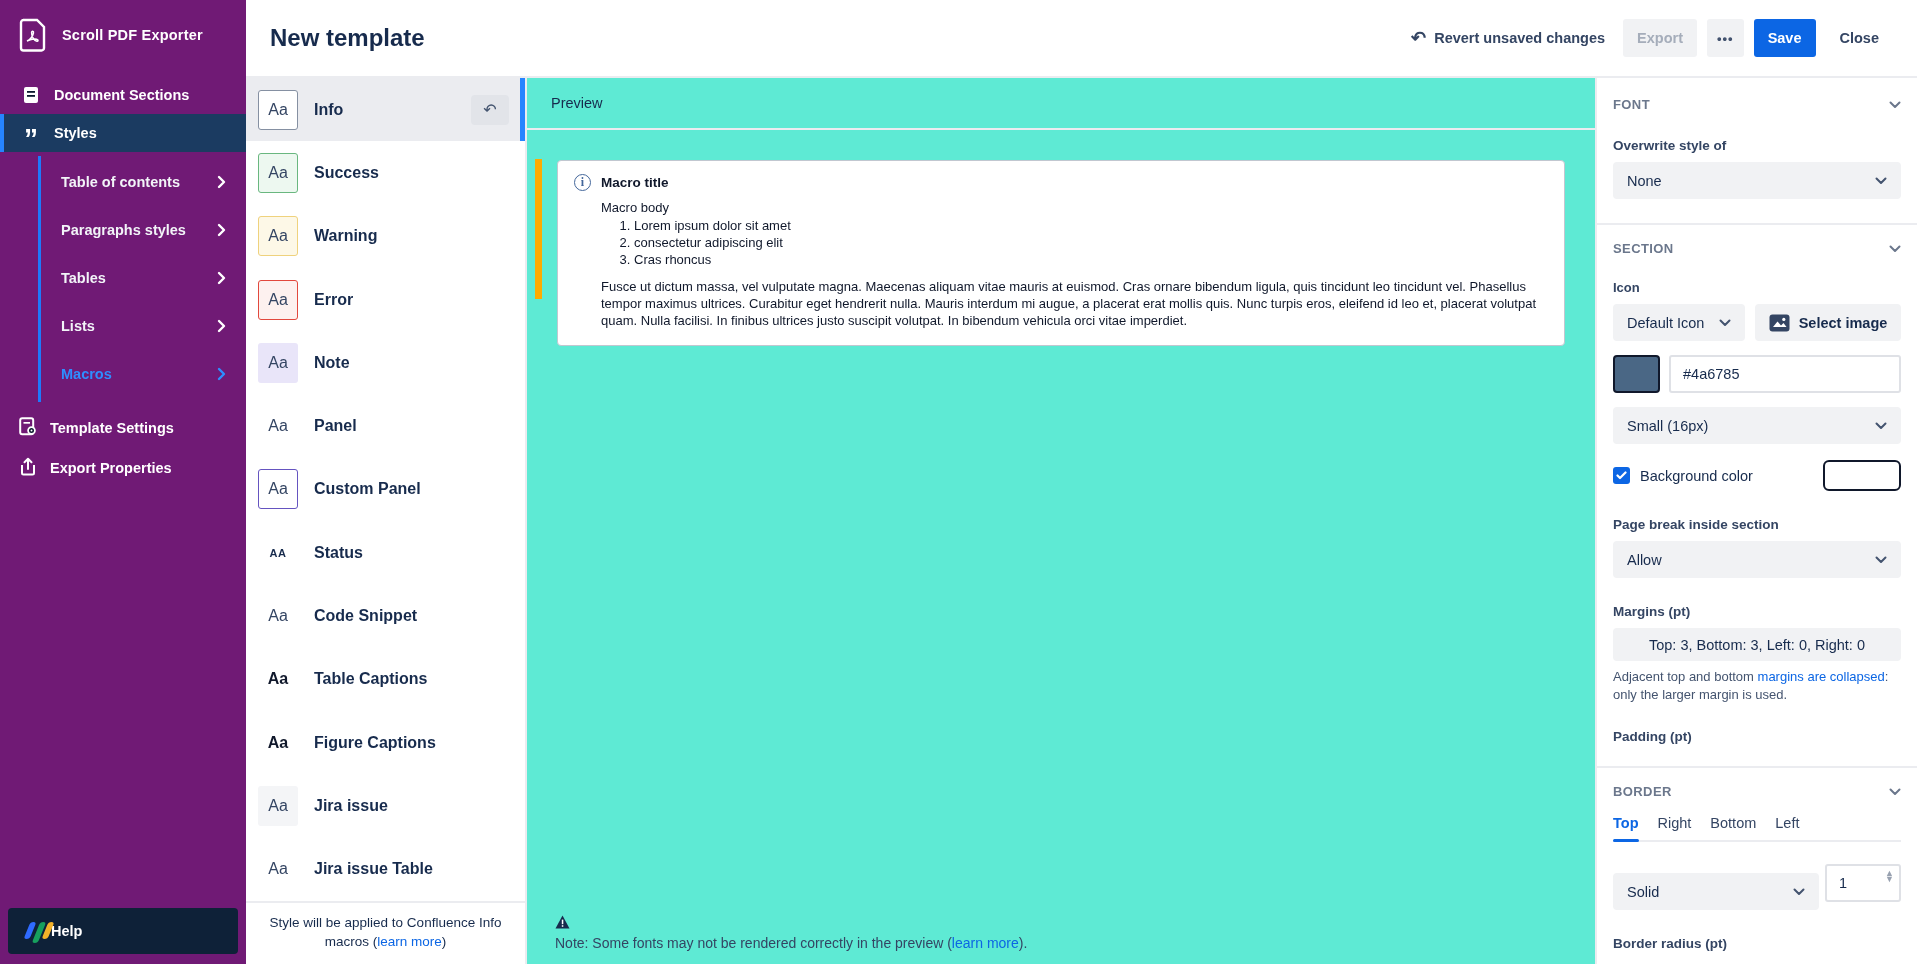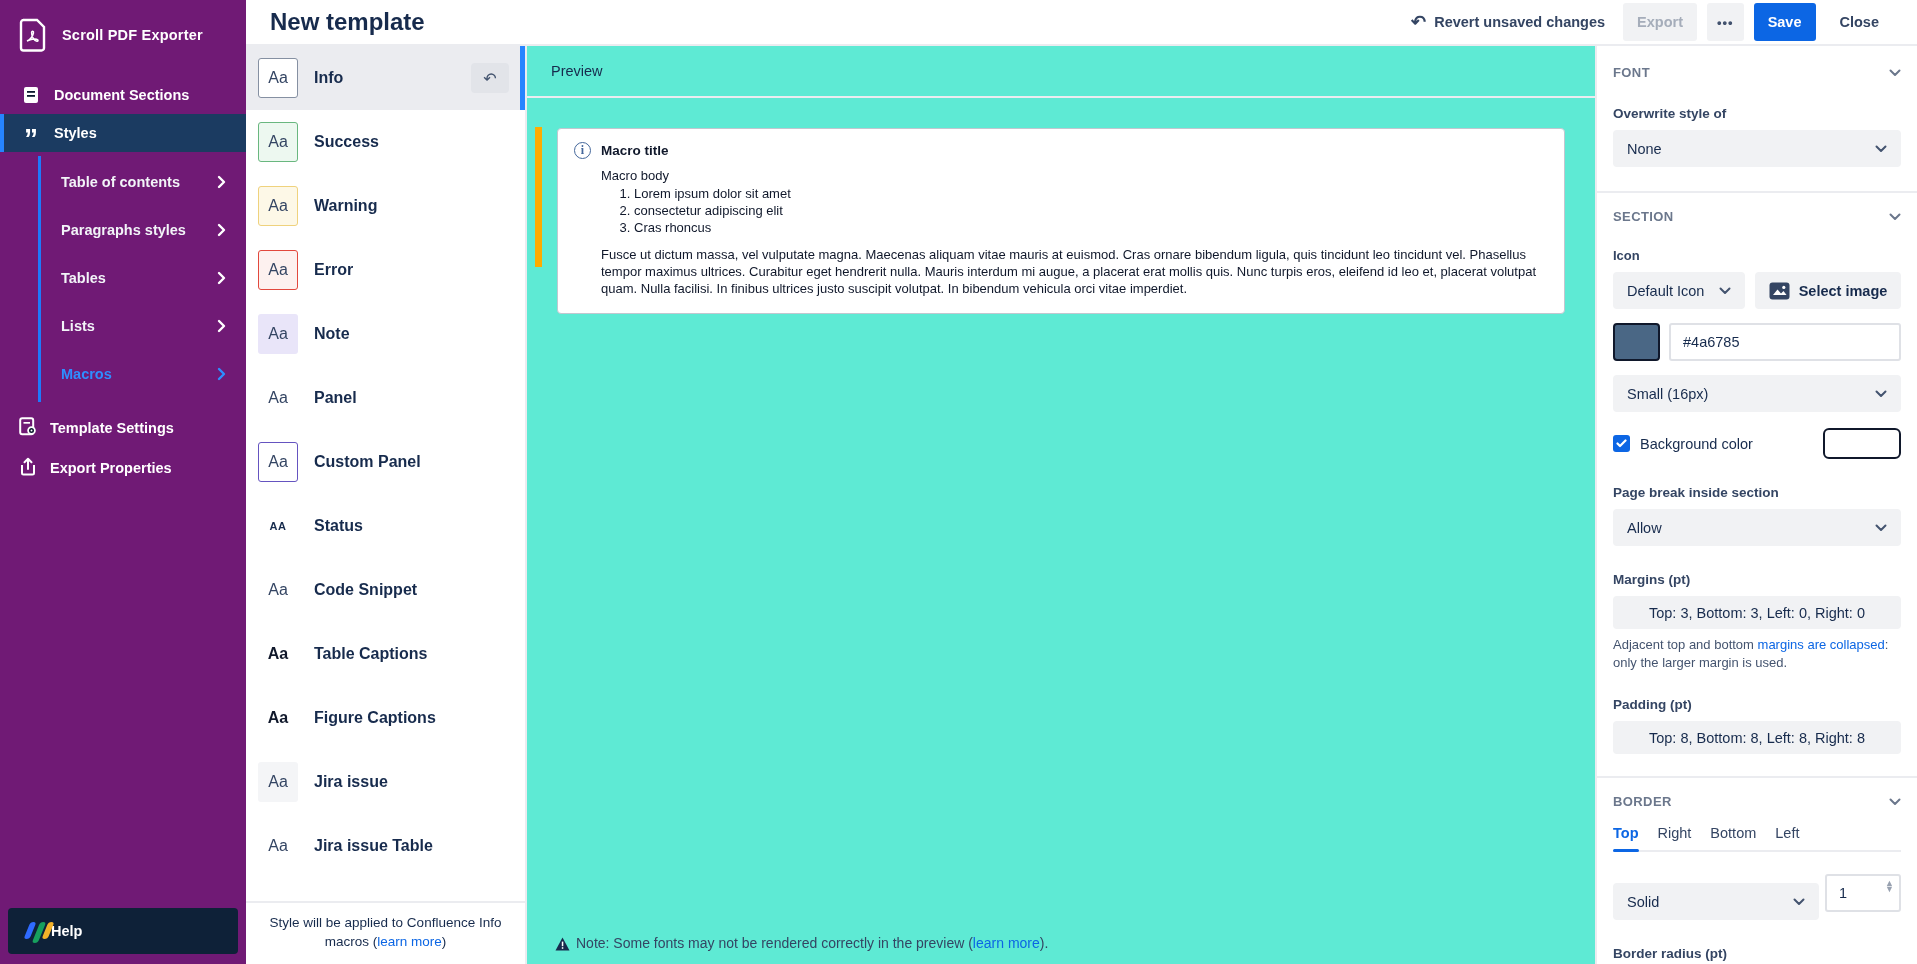--- a/index.html
+++ b/index.html
@@ -25,21 +25,21 @@
   .sidebar-bottom-item { display:flex; align-items:center; gap:13px; height:40px; padding-left:19px; font-size:14.5px; font-weight:700; cursor:pointer; }
   .help-row { margin-top:auto; margin-bottom:10px; display:flex; align-items:center; height:46px; padding-left:19px; font-size:14.5px; font-weight:700; cursor:pointer; background:#0E2138; margin-left:8px; margin-right:8px; border-radius:4px; }
   .k-logo { display:flex; align-items:flex-end; gap:3px; height:24px; }
   .k-logo i { display:block; width:6px; height:21px; border-radius:3px; transform:skewX(-22deg); }
   .k-logo i:nth-child(1){ background:#2F6BFF; height:17px; margin-bottom:4px;}
   .k-logo i:nth-child(2){ background:#17A05E; height:21px; }
   .k-logo i:nth-child(3){ background:#F3B229; height:17px; margin-bottom:4px;}
 
   
   .main { flex:1; display:flex; flex-direction:column; min-width:0; }
-  .topbar { height:46px; background:#fff; border-bottom:2px solid #EBECF0; display:flex; align-items:center; padding:0 24px 0 24px; }
+  .topbar { height:78px; background:#fff; border-bottom:2px solid #EBECF0; display:flex; align-items:center; padding:0 24px 0 24px; }
   .page-title { font-size:24px; font-weight:700; color:#172B4D; }
   .topbar-actions { margin-left:auto; display:flex; align-items:center; gap:10px; }
   .revert-btn { display:flex; align-items:center; gap:8px; font-size:14.5px; font-weight:700; color:#344563; cursor:pointer; margin-right:8px; }
   .undo-glyph { font-size:18px; line-height:1; color:#344563; }
   .btn { border:none; border-radius:3px; font-family:inherit; font-size:14.5px; font-weight:600; height:38px; padding:0 14px; cursor:pointer; }
   .btn-subtle { background:#F1F2F4; color:#A5ADBA; }
   .btn-more { background:#F1F2F4; color:#42526E; font-size:13px; letter-spacing:1px; padding:0 10px; }
   .btn-save { background:#0C66E4; color:#ffffff; font-weight:700; }
   .btn-close { background:transparent; color:#344563; font-weight:700; }
 
@@ -72,21 +72,21 @@
   .preview-body { flex:1; position:relative; padding:30px 30px 0 30px; }
   .unsaved-bar { position:absolute; left:8px; top:29px; width:7px; height:140px; background:#FFAB00; }
   .macro-box { border:1px solid #C1C7D0; border-radius:4px; background:#fff; padding:13px 18px 16px 16px; }
   .macro-box-title-row { display:flex; align-items:center; gap:10px; }
   .info-icon { width:17px; height:17px; border:1.6px solid #44679B; border-radius:50%; color:#44679B; font-family:"Liberation Serif", serif; font-weight:700; font-size:12px; display:flex; align-items:center; justify-content:center; flex:0 0 17px; }
   .macro-box-title { font-size:13.5px; font-weight:700; color:#10182B; }
   .macro-box-body { padding-left:27px; font-size:13px; color:#10182B; line-height:1.32; }
   .macro-box-body .body-intro { margin-top:8px; }
   .macro-box-body ol { margin:1px 0 0 0; padding-left:33px; }
   .macro-box-body p.lorem { margin-top:9px; }
-  .preview-note { margin-top:auto; padding:0 0 13px 28px; display:flex; align-items:center; gap:6px; font-size:14px; color:#344563; }
+  .preview-note { margin-top:auto; padding:0 0 13px 28px; display:flex; align-items:flex-start; gap:6px; font-size:14px; color:#344563;flex-direction:column; }
 
   
   .settings { width:322px; flex:0 0 322px; border-left:2px solid #EBECF0; padding:0 16px; overflow:hidden; background:#fff; }
   .sec-header { display:flex; align-items:center; justify-content:space-between; padding-top:19px; cursor:pointer; }
   .sec-header .sec-title { font-size:13px; font-weight:700; letter-spacing:.4px; color:#6B778C; }
   .field-label { font-size:13.5px; font-weight:700; color:#344563; margin-top:26px; }
   .field-label.small { font-size:13px; }
   .select { margin-top:9px; height:37px; background:#F1F2F4; border-radius:4px; display:flex; align-items:center; padding:0 14px; font-size:14.5px; color:#172B4D; cursor:pointer; }
   .select .sel-label { flex:1; }
   .divider { border-top:2px solid #EBECF0; margin:24px -16px 0; }
@@ -396,21 +396,20 @@
             </svg>
         </div>
 
         <div class="field-label">Margins (pt)</div>
         <button class="value-btn">Top: 3, Bottom: 3, Left: 0, Right: 0</button>
         <div class="helper">
           <span>Adjacent top and bottom </span><a class="link">margins are collapsed</a><span>: only the larger margin is used.</span>
         </div>
 
         <div class="field-label">Padding (pt)</div>
-        <button class="value-btn">Top: 8, Bottom: 8, Left: 8, Right: 8</button>
 
         <div class="divider" style="margin-top:22px;"></div>
 
         <div class="sec-header" style="padding-top:16px;">
           <span class="sec-title">BORDER</span>
           <svg class="chev-down" width="12" height="8" viewBox="0 0 12 8">
               <polyline points="1.5,1.5 6,6 10.5,1.5" fill="none" stroke="#6B778C" stroke-width="2" stroke-linecap="round" stroke-linejoin="round"></polyline>
             </svg>
         </div>
 

